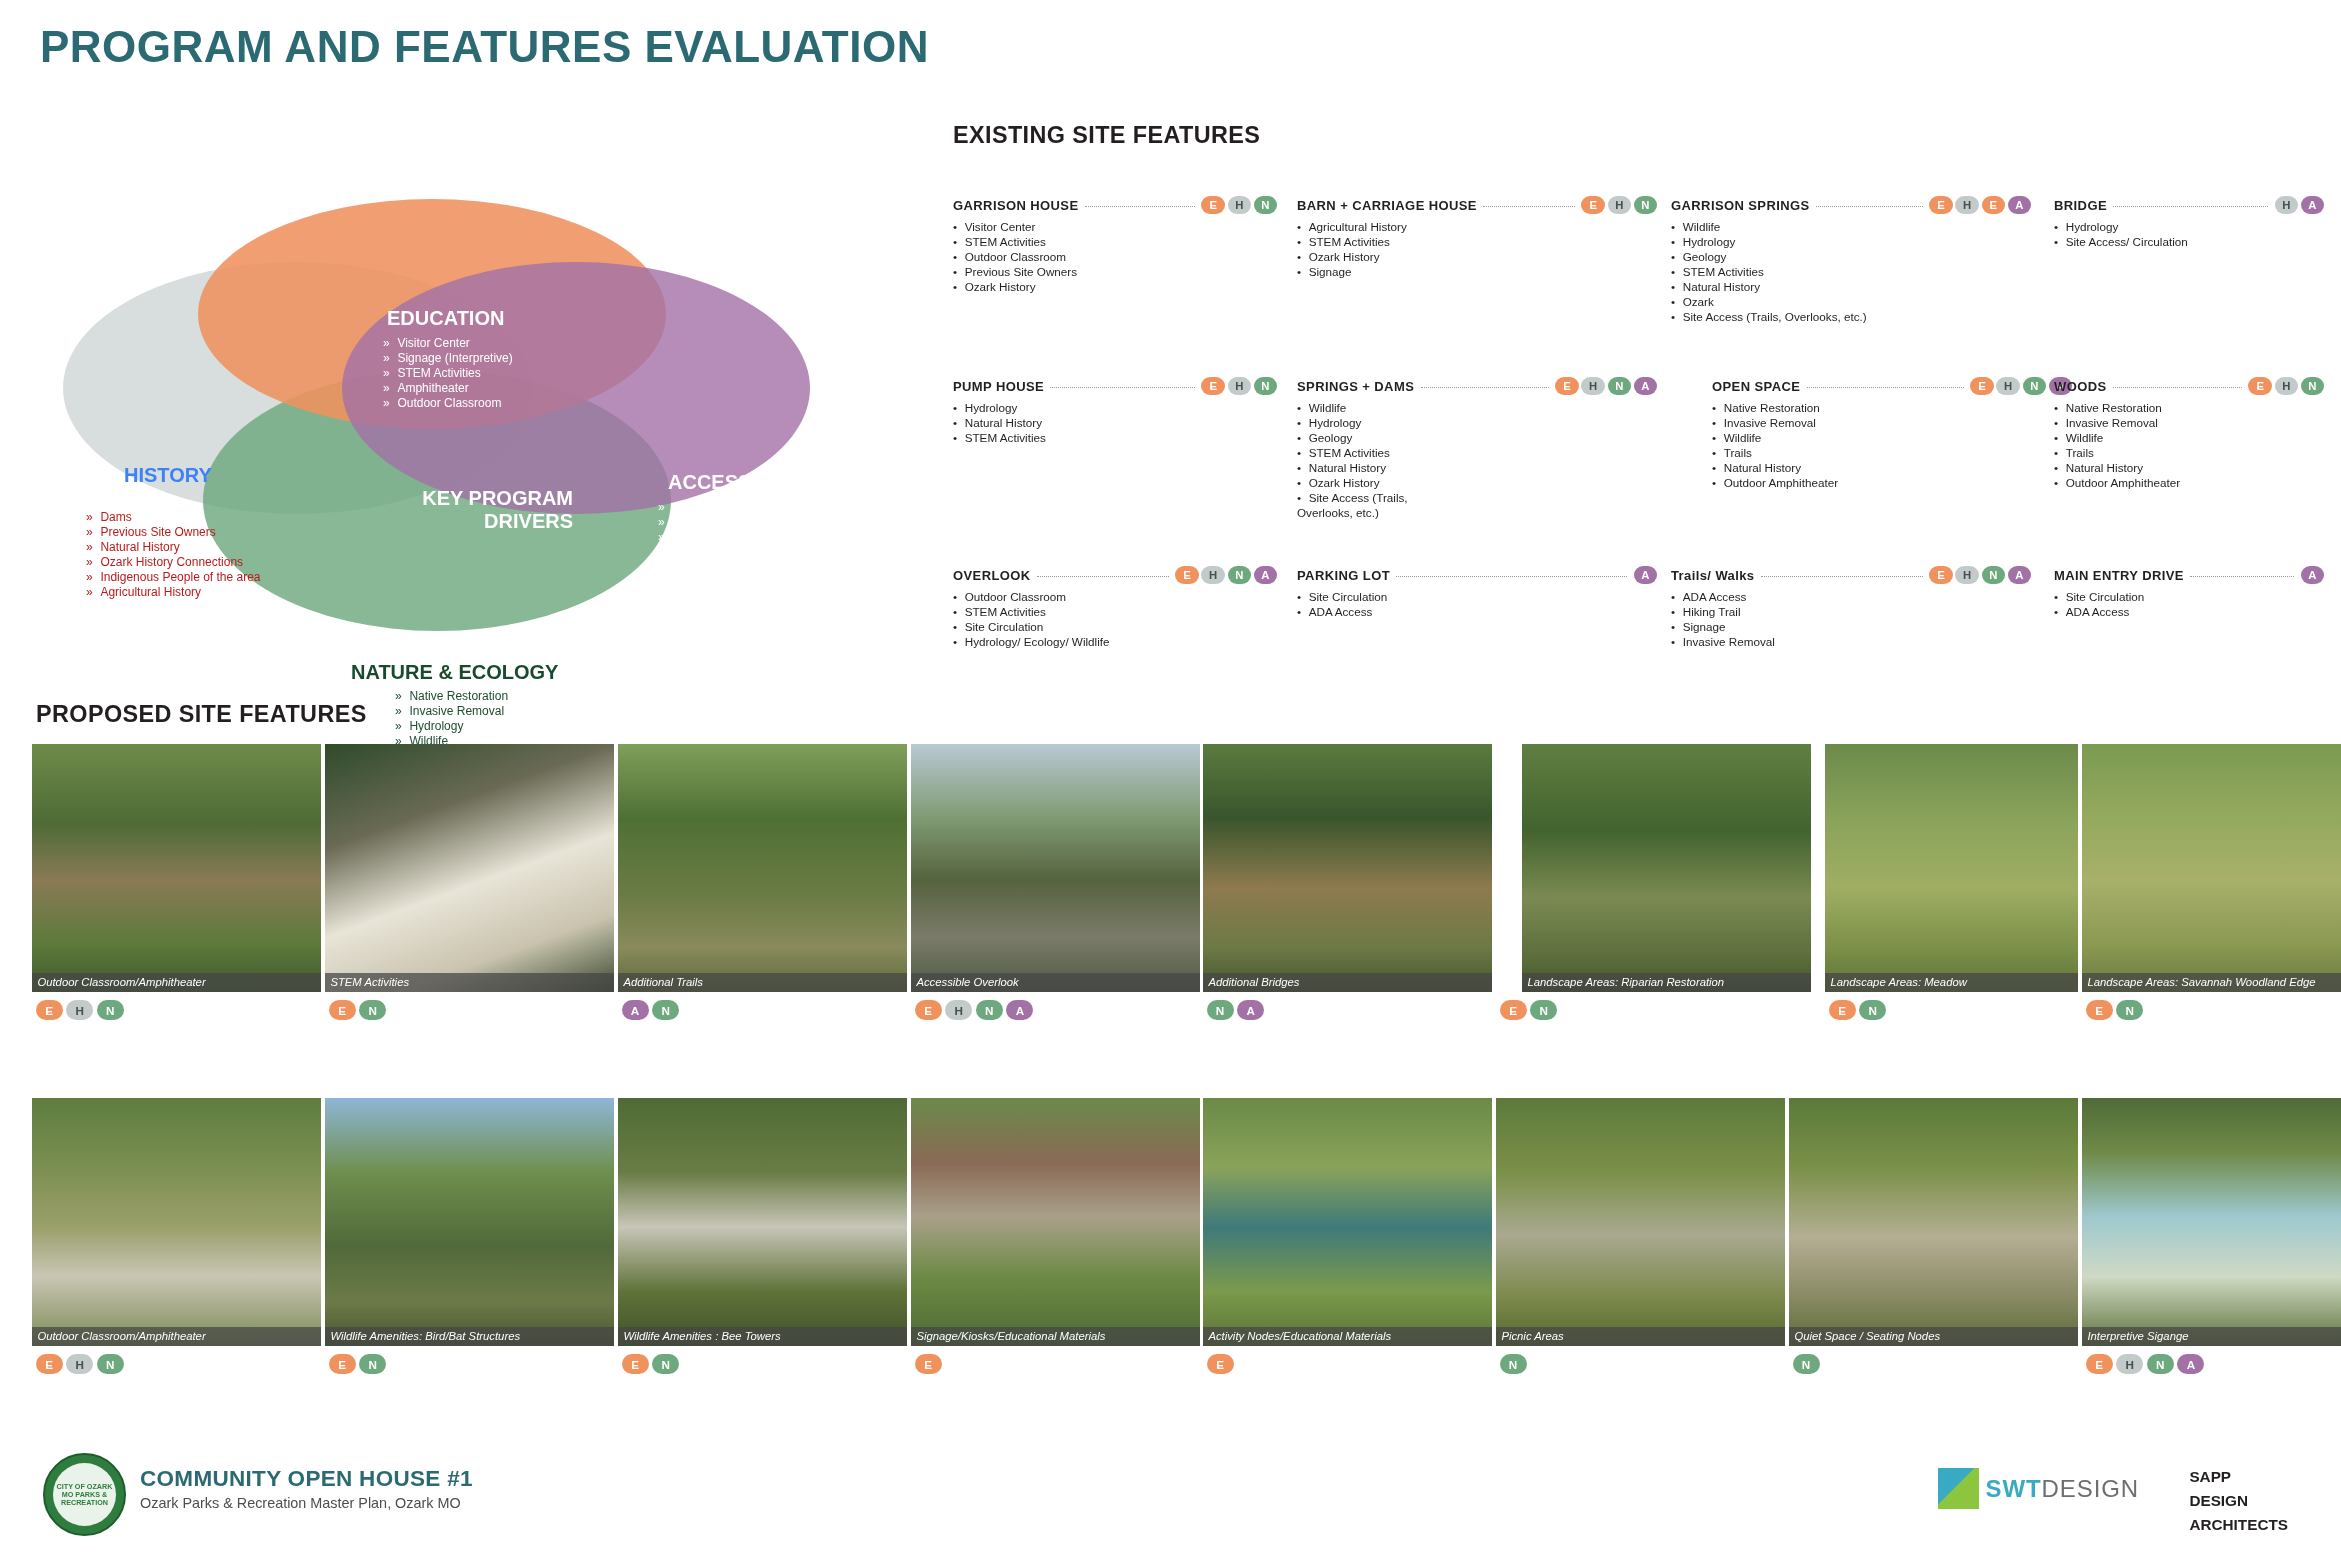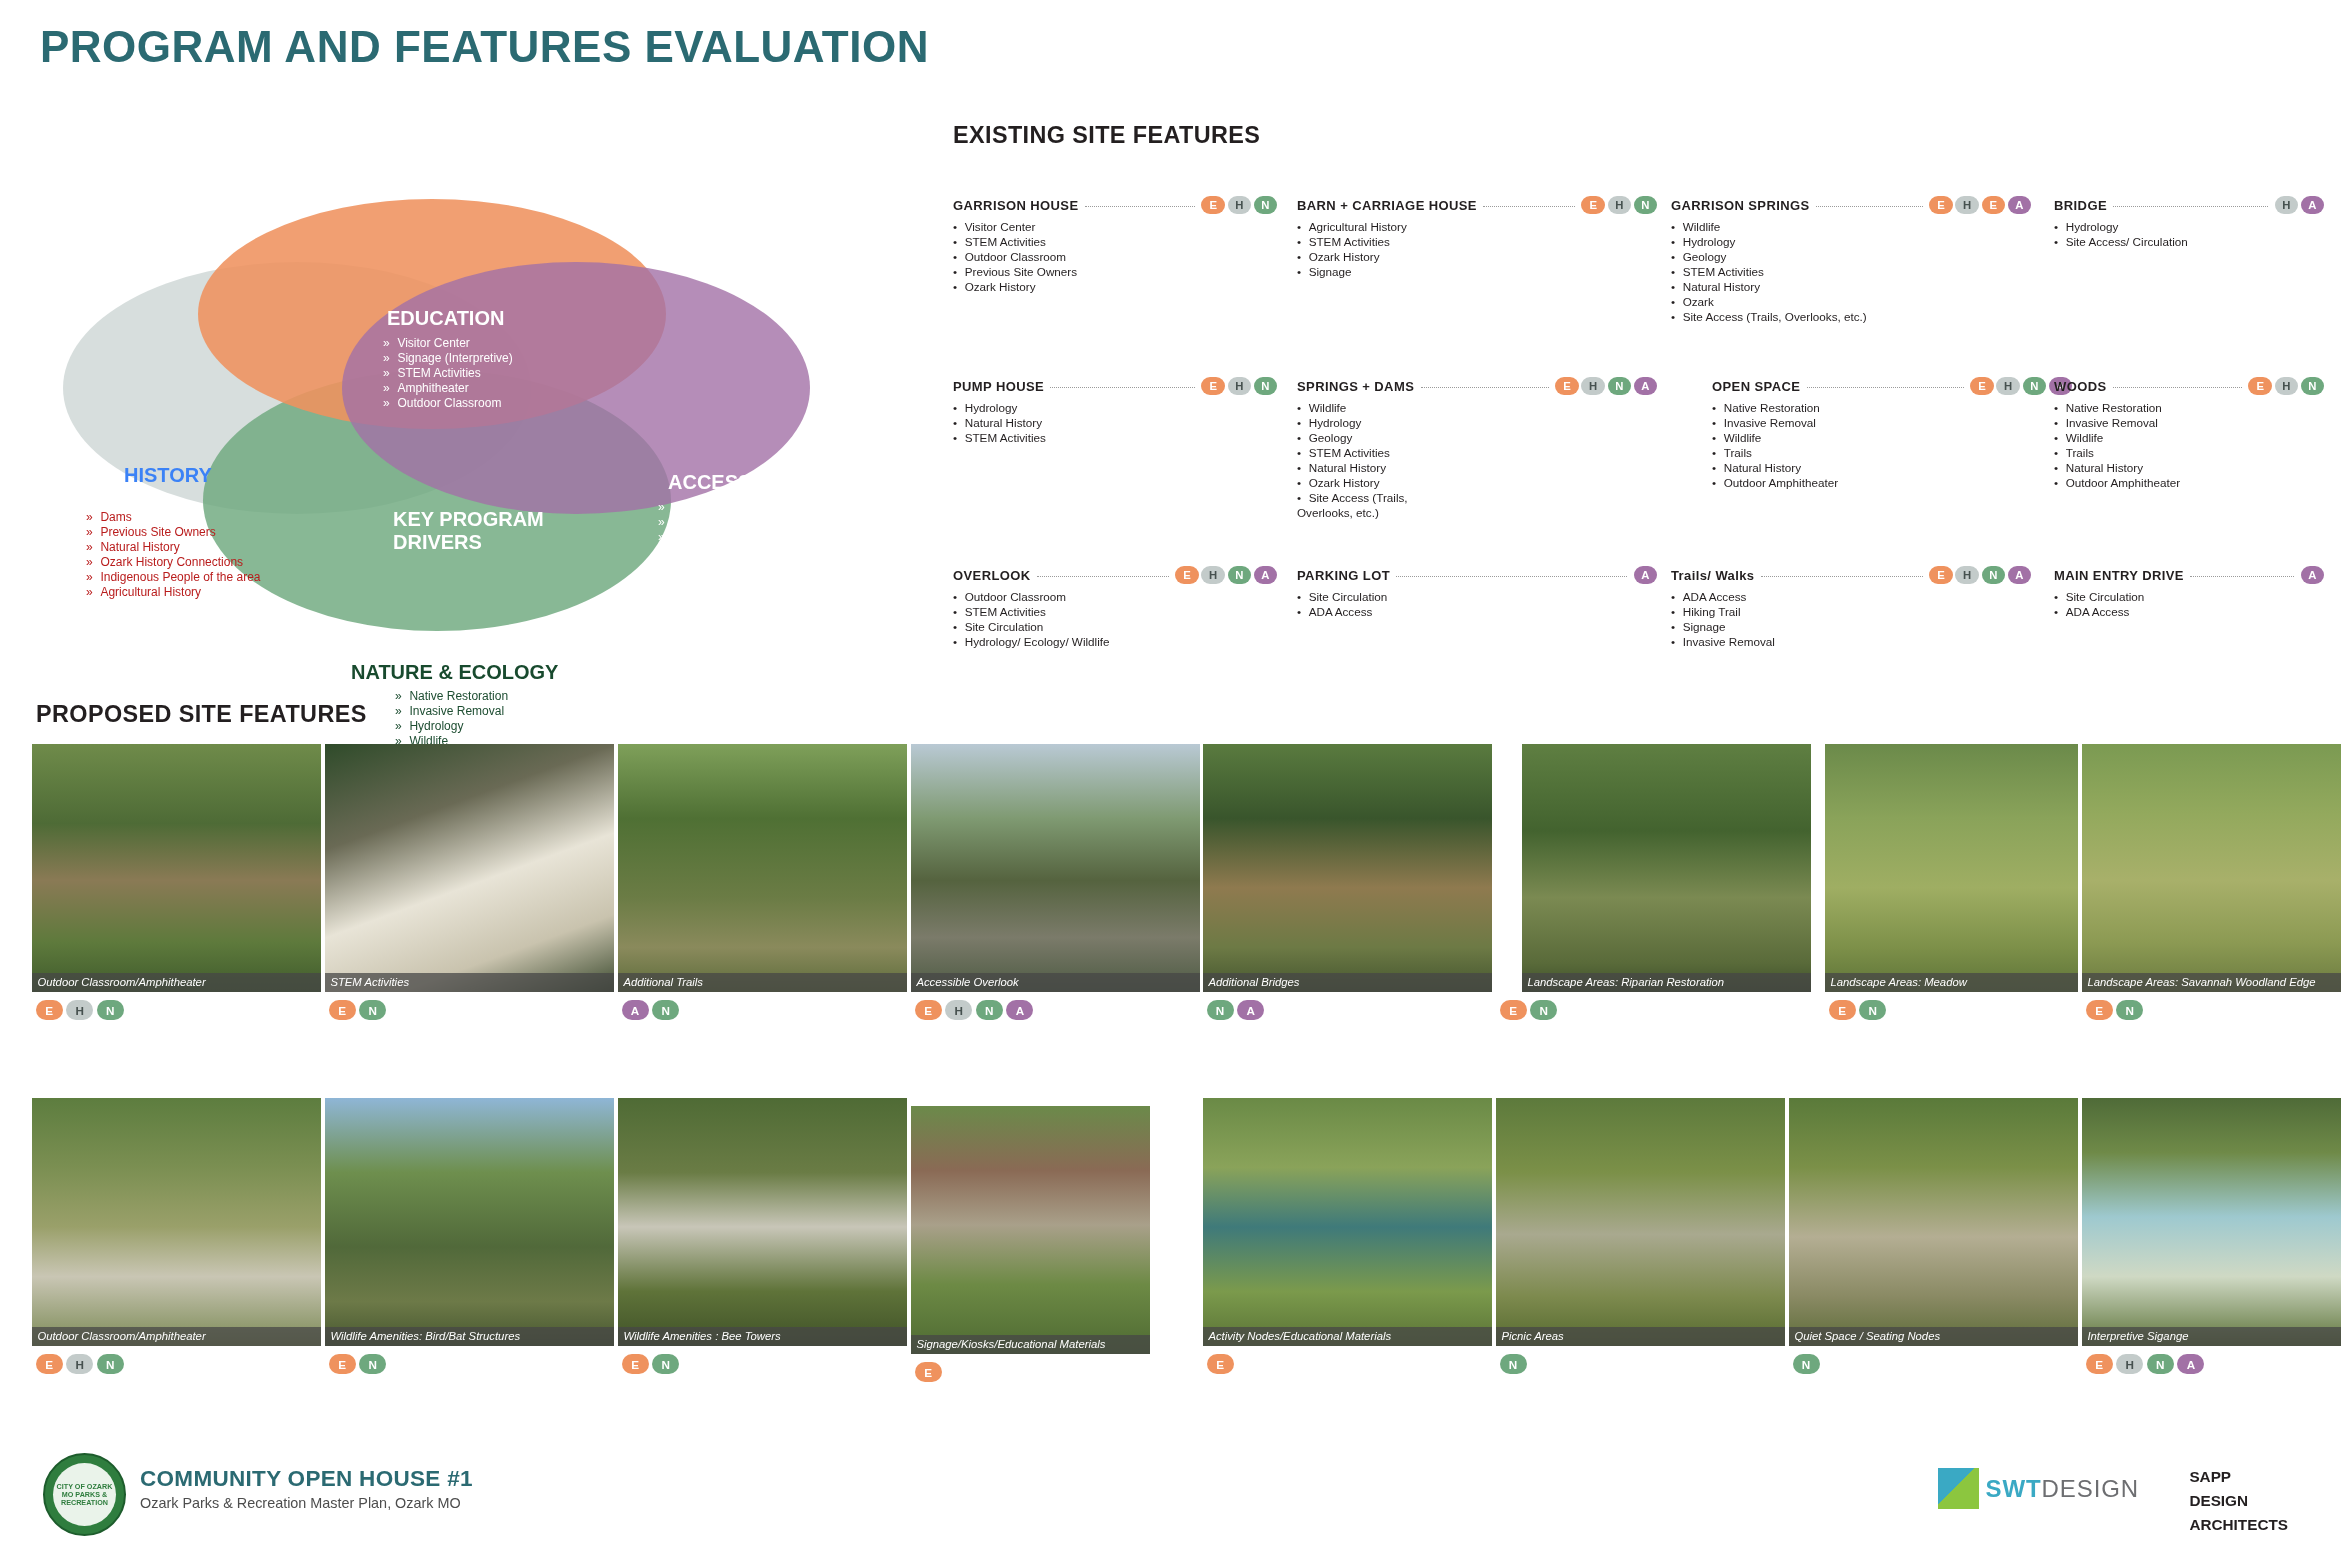--- a/index.html
+++ b/index.html
@@ -37,22 +37,22 @@
   .lbl-history { left:97px; top:324px; font-size:20px; color:#3b82f6; }
   .list-history { left:59px; top:370px; color:#b91c1c; }
   .lbl-education { left:360px; top:167px; font-size:20px; color:#ffffff; }
   .list-education { left:356px; top:196px; color:#ffffff; }
   .lbl-access { left:641px; top:331px; font-size:20px; color:#ffffff; }
   .list-access { left:631px; top:360px; color:#ffffff; }
   .lbl-nature { left:324px; top:521px; font-size:20px; color:#184a2e; }
   .list-nature { left:368px; top:549px; color:#1d4d31; }
 
   .key-drivers {
-    position:absolute; left:366px; top:368px; width:180px;
-    text-align:left; font-size:20px; font-weight:bold; line-height:23.4px; color:#ffffff;
+    position:absolute; left:366px; top:347px; width:180px;
+    text-align:right; font-size:20px; font-weight:bold; line-height:23.4px; color:#ffffff;
   }
 
   
   .section-h { position:absolute; font-weight:bold; letter-spacing:0.4px; }
   .esf-title { left:953px; top:122px; font-size:23.4px; color:#231f20; }
   .psf-title { left:36px; top:701px; font-size:23.4px; color:#231f20; }
 
   .feat { position:absolute; }
   .feat-head { display:flex; align-items:center; white-space:nowrap; }
   .feat-name { font-size:13px; font-weight:bold; letter-spacing:0.4px; color:#231f20; }
@@ -469,21 +469,21 @@
       </div>
       <div class="card" style="left: 618px; top: 1098px; width: 289px;">
         <div class="photo" style="background: linear-gradient(rgb(79, 107, 53) 0%, rgb(106, 124, 69) 30%, rgb(200, 198, 184) 52%, rgb(95, 115, 57) 78%, rgb(63, 81, 40) 100%);">
           <div class="caption">Wildlife Amenities : Bee Towers</div>
         </div>
         <div class="card-pills">
           <div class="pill E">E</div>
           <div class="pill N">N</div>
         </div>
       </div>
-      <div class="card" style="left: 911px; top: 1098px; width: 239px; margin-top: 8px;">
+      <div class="card" style="left: 911px; top: 1098px; width: 289px;">
         <div class="photo" style="background: linear-gradient(rgb(107, 138, 74) 0%, rgb(138, 106, 85) 26%, rgb(169, 160, 138) 48%, rgb(109, 138, 69) 72%, rgb(78, 106, 50) 100%);">
           <div class="caption">Signage/Kiosks/Educational Materials</div>
         </div>
         <div class="card-pills">
           <div class="pill E">E</div>
         </div>
       </div>
       <div class="card" style="left: 1203px; top: 1098px; width: 289px;">
         <div class="photo" style="background: linear-gradient(rgb(106, 138, 70) 0%, rgb(138, 163, 90) 28%, rgb(63, 122, 122) 52%, rgb(123, 154, 76) 78%, rgb(90, 115, 54) 100%);">
           <div class="caption">Activity Nodes/Educational Materials</div>

